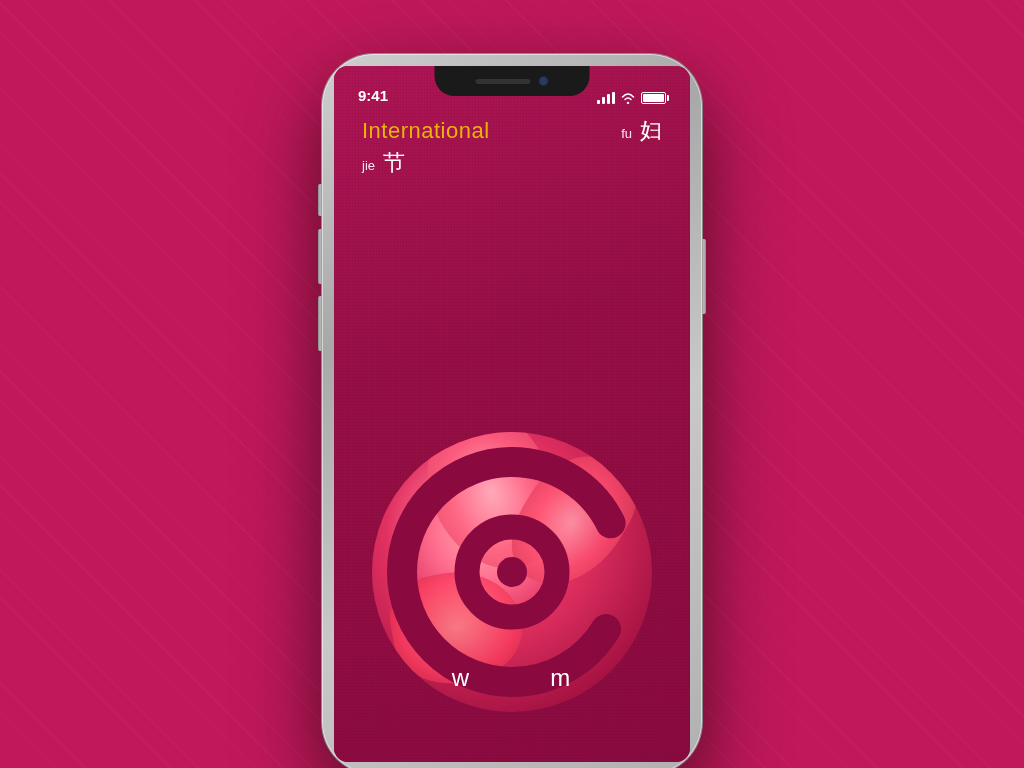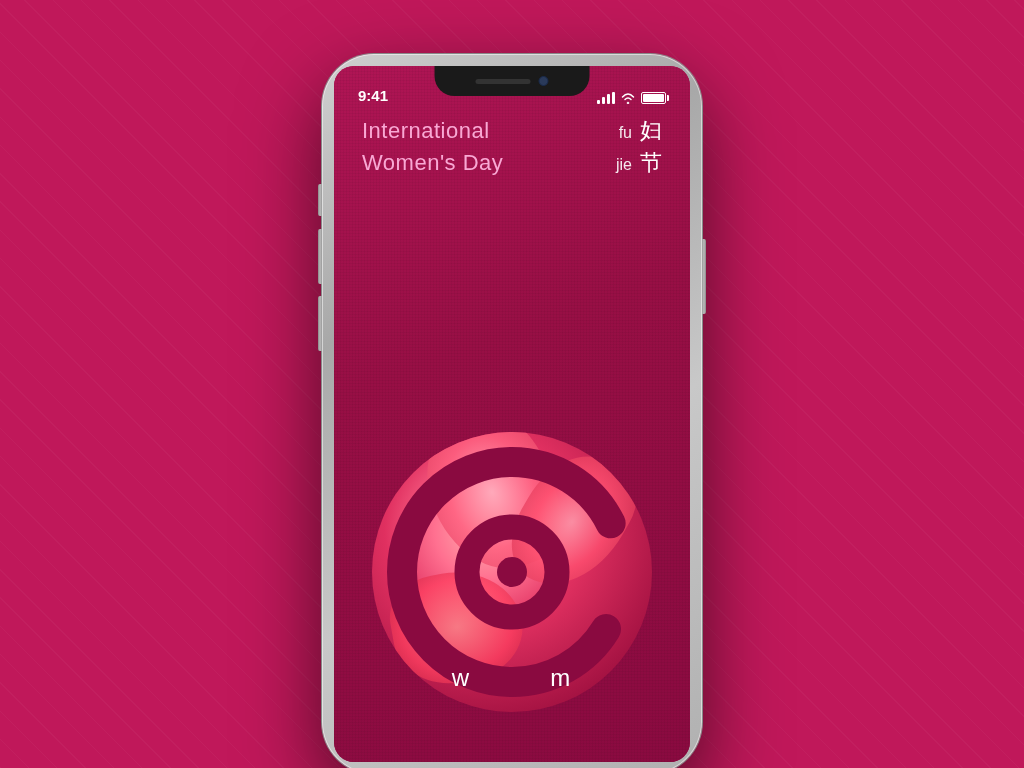--- a/index.html
+++ b/index.html
@@ -50,21 +50,21 @@
         inset 0 0 0 1px rgba(255,255,255,0.5);
     }
 
     
     .phone-screen {
       position: absolute;
       top: 12px;
       left: 12px;
       right: 12px;
       bottom: 12px;
-      border-radius: 20px;
+      border-radius: 14px;
       overflow: hidden;
       background-color: #a01550;
     }
 
     
     .phone-screen::before {
       content: '';
       position: absolute;
       inset: 0;
       background-image:
@@ -198,32 +198,32 @@
     .text-row {
       display: flex;
       justify-content: space-between;
       align-items: baseline;
       margin-bottom: 2px;
     }
 
     .text-english {
       font-size: 22px;
       font-weight: 300;
-      color: #f9a8d4;
+      color: #eab308;
       letter-spacing: 0.5px;
     }
 
     .text-chinese-group {
       display: flex;
       gap: 8px;
       align-items: baseline;
     }
 
     .text-pinyin {
-      font-size: 16px;
+      font-size: 13px;
       font-weight: 300;
       color: rgba(255,255,255,0.9);
     }
 
     .text-chinese {
       font-size: 22px;
       font-weight: 300;
       color: white;
     }
 
@@ -408,21 +408,20 @@
 
       <div class="text-section">
         <div class="text-row">
           <span class="text-english">International</span>
           <div class="text-chinese-group">
             <span class="text-pinyin">fu</span>
             <span class="text-chinese">妇</span>
           </div>
         </div>
         <div class="text-row">
-          <span class="text-english">Women's Day</span>
           <div class="text-chinese-group">
             <span class="text-pinyin">jie</span>
             <span class="text-chinese">节</span>
           </div>
         </div>
       </div>
 
       <div class="logo-area">
         <div class="logo-circle-container">
 

